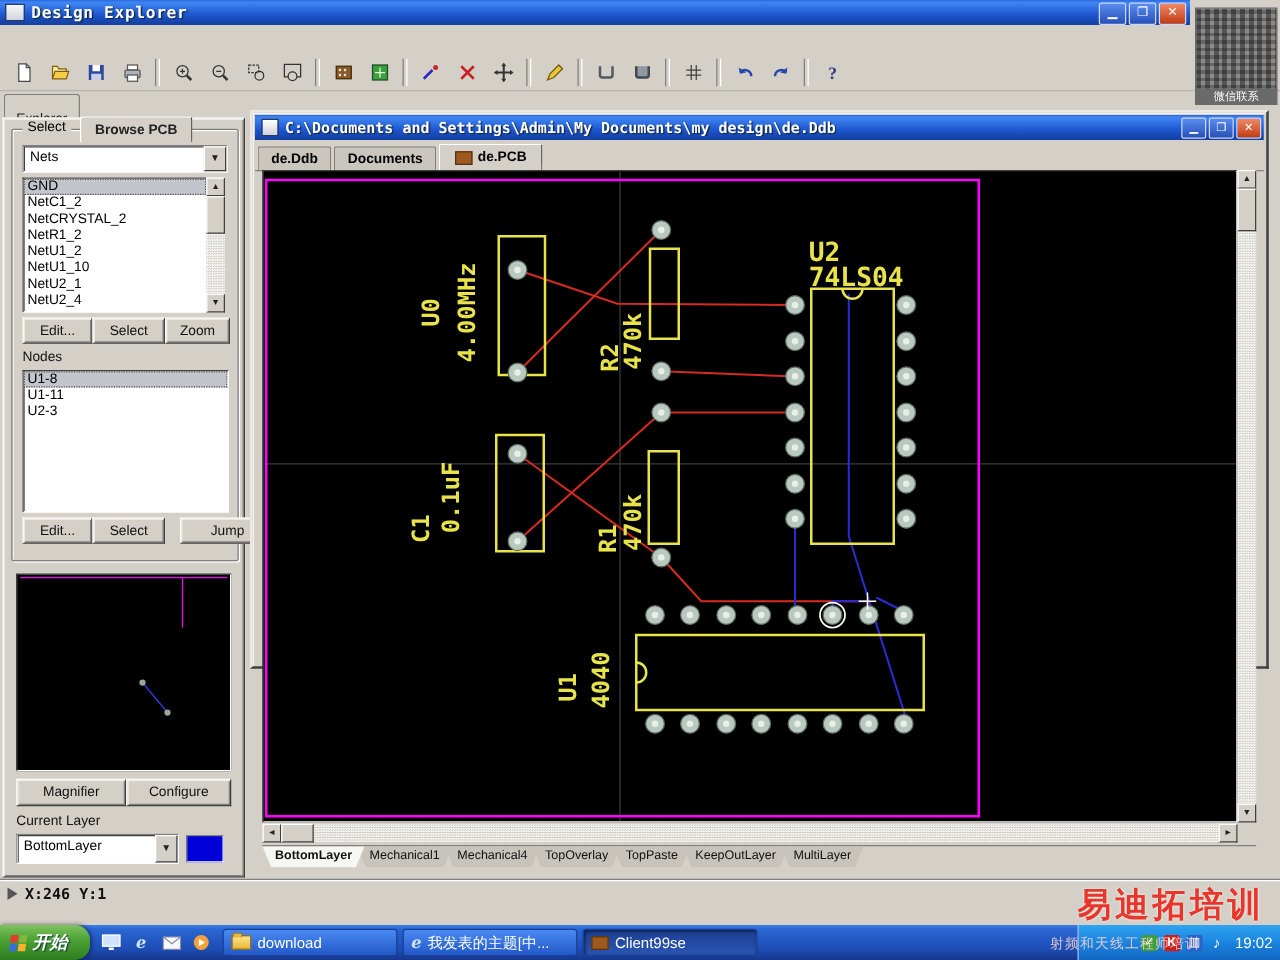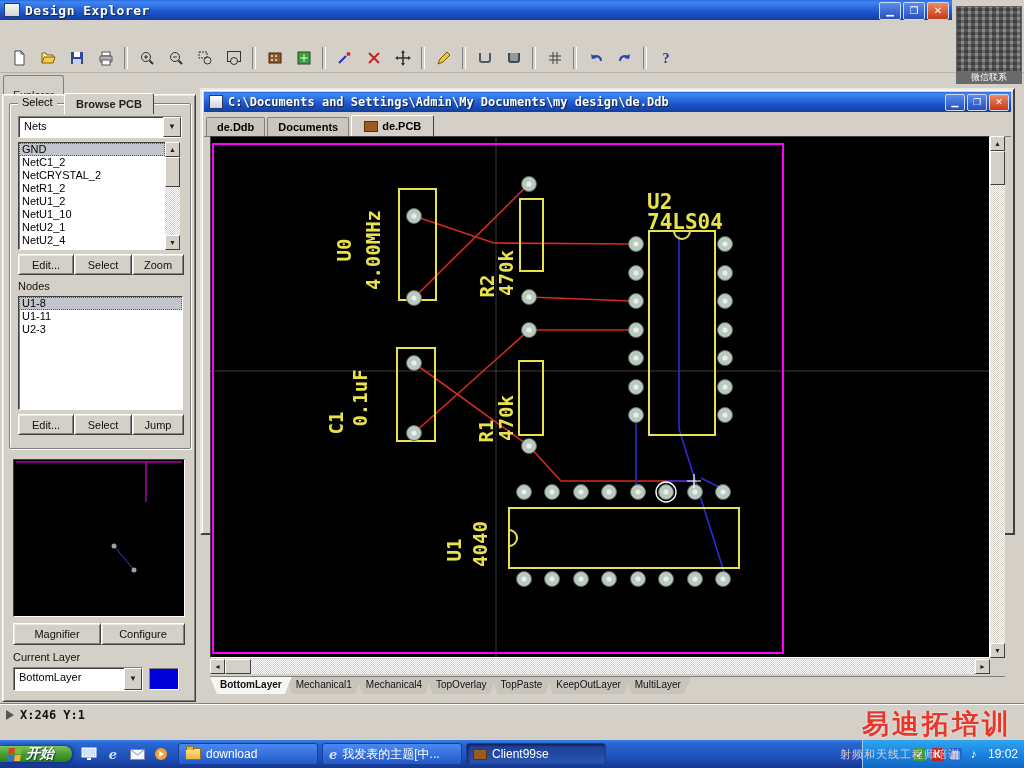--- a/index.html
+++ b/index.html
@@ -74,21 +74,21 @@
   .lyt{font-size:10px;line-height:16px;padding:0 10px;background:#c8c4bc;color:#111;clip-path:polygon(0 0,100% 0,calc(100% - 7px) 100%,7px 100%);margin-right:-6px;white-space:nowrap;}
   .lyt.active{background:#f6f6f2;font-weight:bold;z-index:2;}
 
   
   .statusbar{position:absolute;left:0;top:704px;width:1024px;height:20px;background:#d4d0c8;border-top:1px solid #fff;box-shadow:0 -1px 0 #808080;display:flex;align-items:center;}
   .statusbar .stext{font-family:"DejaVu Sans Mono",monospace;font-size:12px;font-weight:bold;margin-left:6px;color:#111;}
   .status-icon{width:0;height:0;margin-left:6px;border-top:5px solid transparent;border-bottom:5px solid transparent;border-left:8px solid #555;}
 
   
   .taskbar{position:absolute;left:0;top:740px;width:1024px;height:28px;background:linear-gradient(180deg,#3a80e8 0%,#2a67d2 12%,#1c4cb4 70%,#15378c 100%);display:flex;align-items:center;z-index:90;}
-  .startbtn{height:16px;padding:0 18px 0 8px;border-radius:0 12px 12px 0;background:linear-gradient(180deg,#7ec25e 0%,#4aa134 45%,#2d7d1f 100%);display:flex;align-items:center;gap:5px;color:#fff;font-weight:bold;font-size:14px;font-style:italic;text-shadow:1px 1px 1px #143;box-shadow:1px 0 4px #0008;text-align:right;}
+  .startbtn{height:28px;padding:0 18px 0 8px;border-radius:0 12px 12px 0;background:linear-gradient(180deg,#7ec25e 0%,#4aa134 45%,#2d7d1f 100%);display:flex;align-items:center;gap:5px;color:#fff;font-weight:bold;font-size:14px;font-style:italic;text-shadow:1px 1px 1px #143;box-shadow:1px 0 4px #0008;text-align:right;}
   .winlogo{display:grid;grid-template-columns:6px 6px;grid-template-rows:6px 6px;gap:1px;transform:skewX(-8deg);}
   .winlogo i{display:block;}
   .ql{display:flex;align-items:center;gap:6px;margin:0 8px;}
   .qli{width:18px;height:18px;display:flex;align-items:center;justify-content:center;font-size:13px;color:#fff;}
   .taskitem{width:140px;height:22px;margin-right:4px;border-radius:3px;background:linear-gradient(#4a8af2,#2258c8);border:1px solid #1a3f96;color:#fff;font-size:12px;display:flex;align-items:center;gap:5px;padding:0 6px;box-sizing:border-box;white-space:nowrap;overflow:hidden;}
   .taskitem.active{background:linear-gradient(#1c3f92,#2a55b4);box-shadow:inset 1px 1px 3px #0009;}
   .tray{position:absolute;right:0;top:0;height:28px;width:162px;background:linear-gradient(180deg,#2fa4f0 0%,#1b84e0 50%,#1167c2 100%);border-left:1px solid #9cc8f0;display:flex;align-items:center;justify-content:flex-end;gap:5px;padding-right:6px;box-sizing:border-box;}
   .trico{width:13px;height:13px;border-radius:2px;font-size:10px;line-height:13px;text-align:center;color:#fff;}
   .clock{color:#fff;font-size:12px;margin-left:3px;}
 
@@ -302,21 +302,21 @@
         <div class="lrow">U1-11</div>
         <div class="lrow">U2-3</div>
       </div>
 
       <div class="btn" style="position:absolute;left:8px;top:310px;width:54px;height:19px;">
           <span>Edit...</span>
         </div>
       <div class="btn" style="position:absolute;left:64px;top:310px;width:56px;height:19px;">
           <span>Select</span>
         </div>
-      <div class="btn" style="position:absolute;left:122px;top:310px;width:50px;height:19px;">
+      <div class="btn" style="position:absolute;left:134px;top:310px;width:50px;height:19px;padding-left:12px;">
           <span>Jump</span>
         </div>
     </div>
 
     <div class="preview">
       <svg width="168" height="154" viewBox="0 0 168 154">
         <line x1="2" y1="2" x2="168" y2="2" stroke="#ff00ff"></line>
         <line x1="132" y1="2" x2="132" y2="42" stroke="#ff00ff"></line>
         <line x1="100" y1="86" x2="120" y2="110" stroke="#3a3ae0"></line>
         <circle cx="100" cy="86" r="2.5" fill="#9aa89a"></circle>

